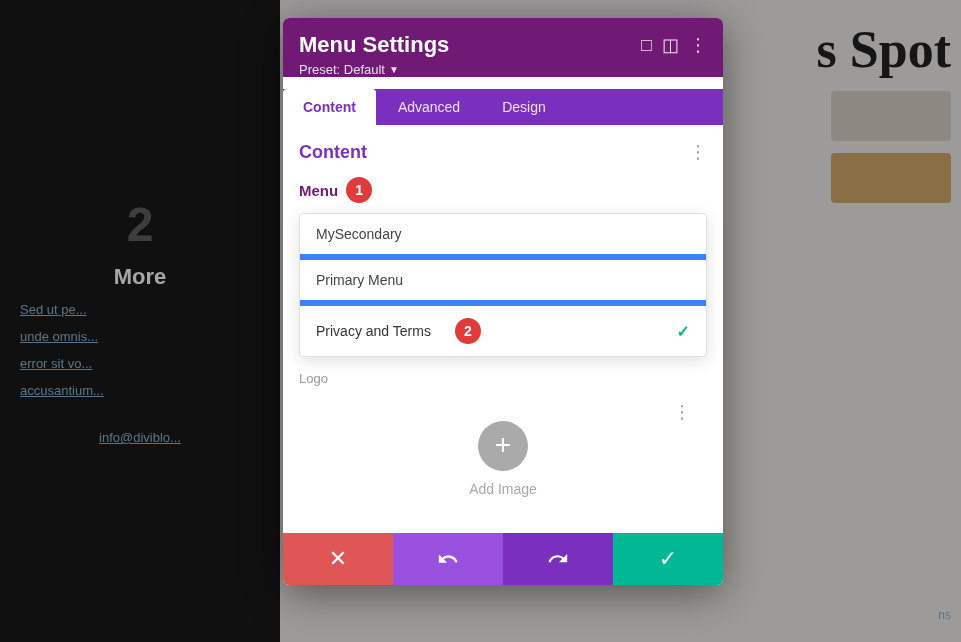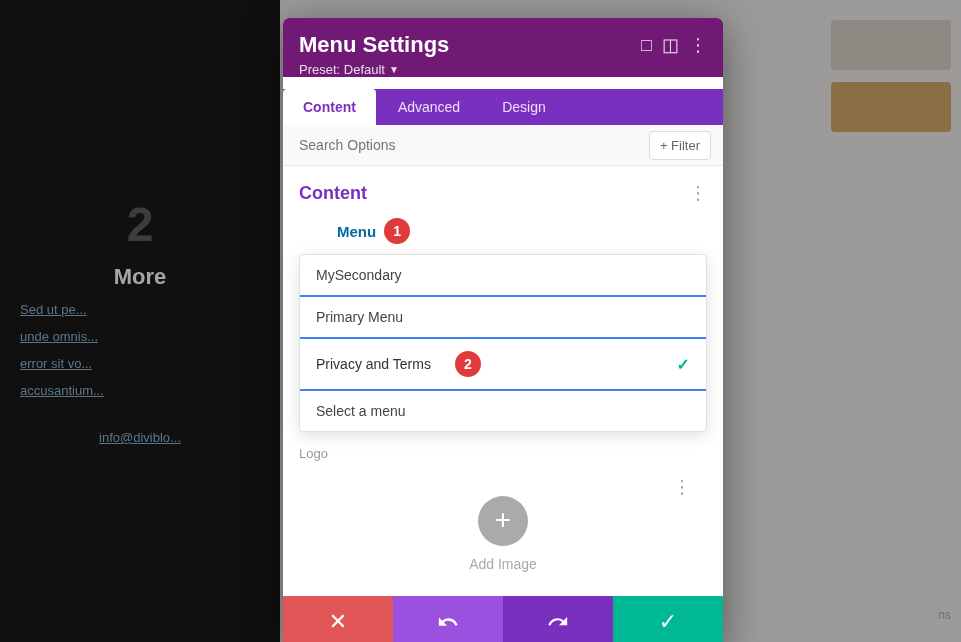--- a/index.html
+++ b/index.html
@@ -239,22 +239,21 @@
     .menu-row {
       display: flex;
       align-items: center;
       margin-bottom: 10px;
       gap: 8px;
     }
 
     .menu-label {
       font-size: 15px;
       font-weight: 600;
-      color: #0369a1;
-      margin-left: 38px;
+      color: #701a75;
     }
 
     
     .badge {
       background: #e03a3a;
       color: #fff;
       width: 26px;
       height: 26px;
       border-radius: 50%;
       display: flex;
@@ -275,21 +274,21 @@
     }
 
     .dropdown-item {
       padding: 12px 16px;
       font-size: 14px;
       color: #444;
       cursor: pointer;
       display: flex;
       align-items: center;
       justify-content: space-between;
-      border-bottom: 2px solid #3b82f6;
+      border-bottom: 6px solid #3b82f6;
     }
 
     .dropdown-item:last-child {
       border-bottom: none;
     }
 
     .dropdown-item.selected {
       color: #333;
     }
 
@@ -399,20 +398,21 @@
   <div class="bg-left">
     <div class="number">2</div>
     <div class="more-text">More</div>
     <a class="link-text">Sed ut pe...</a>
     <a class="link-text">unde omnis...</a>
     <a class="link-text">error sit vo...</a>
     <a class="link-text">accusantium...</a>
     <a class="email-text">info@diviblo...</a>
   </div>
   <div class="bg-right">
+    <div class="spot-text">s Spot</div>
     <div class="color-swatch swatch-beige"></div>
     <div class="color-swatch swatch-tan"></div>
     <div class="bg-right-bottom">ns</div>
   </div>
 </div>
 
 <div class="overlay"></div>
 
 <div class="modal">
 
@@ -430,26 +430,20 @@
       <span class="arrow">▼</span>
     </div>
   </div>
 
   <div class="modal-tabs">
     <div class="modal-tab active">Content</div>
     <div class="modal-tab">Advanced</div>
     <div class="modal-tab">Design</div>
   </div>
 
-  <div class="modal-search">
-    <input class="search-input" type="text" placeholder="Search Options" style="">
-    <button class="filter-btn">
-      <span>+ Filter</span>
-    </button>
-  </div>
 
   <div class="modal-body">
 
     <div class="section-header">
       <span class="section-title">Content</span>
       <span class="section-dots">⋮</span>
     </div>
 
     <div class="menu-row">
       <span class="menu-label">Menu</span>
@@ -463,23 +457,20 @@
       <div class="dropdown-item">
         <span>Primary Menu</span>
       </div>
       <div class="dropdown-item selected">
         <div style="display:flex; align-items:center; gap:16px;">
           <span>Privacy and Terms</span>
           <div class="badge-2">2</div>
         </div>
         <span class="checkmark">✓</span>
       </div>
-      <div class="dropdown-item">
-        <span>Select a menu</span>
-      </div>
     </div>
 
     <div style="position:relative;">
       <div class="logo-label">Logo</div>
       <span class="section-side-dots">⋮</span>
     </div>
 
     <div class="add-image-area">
       <div class="add-image-btn">
         <span>+</span>

